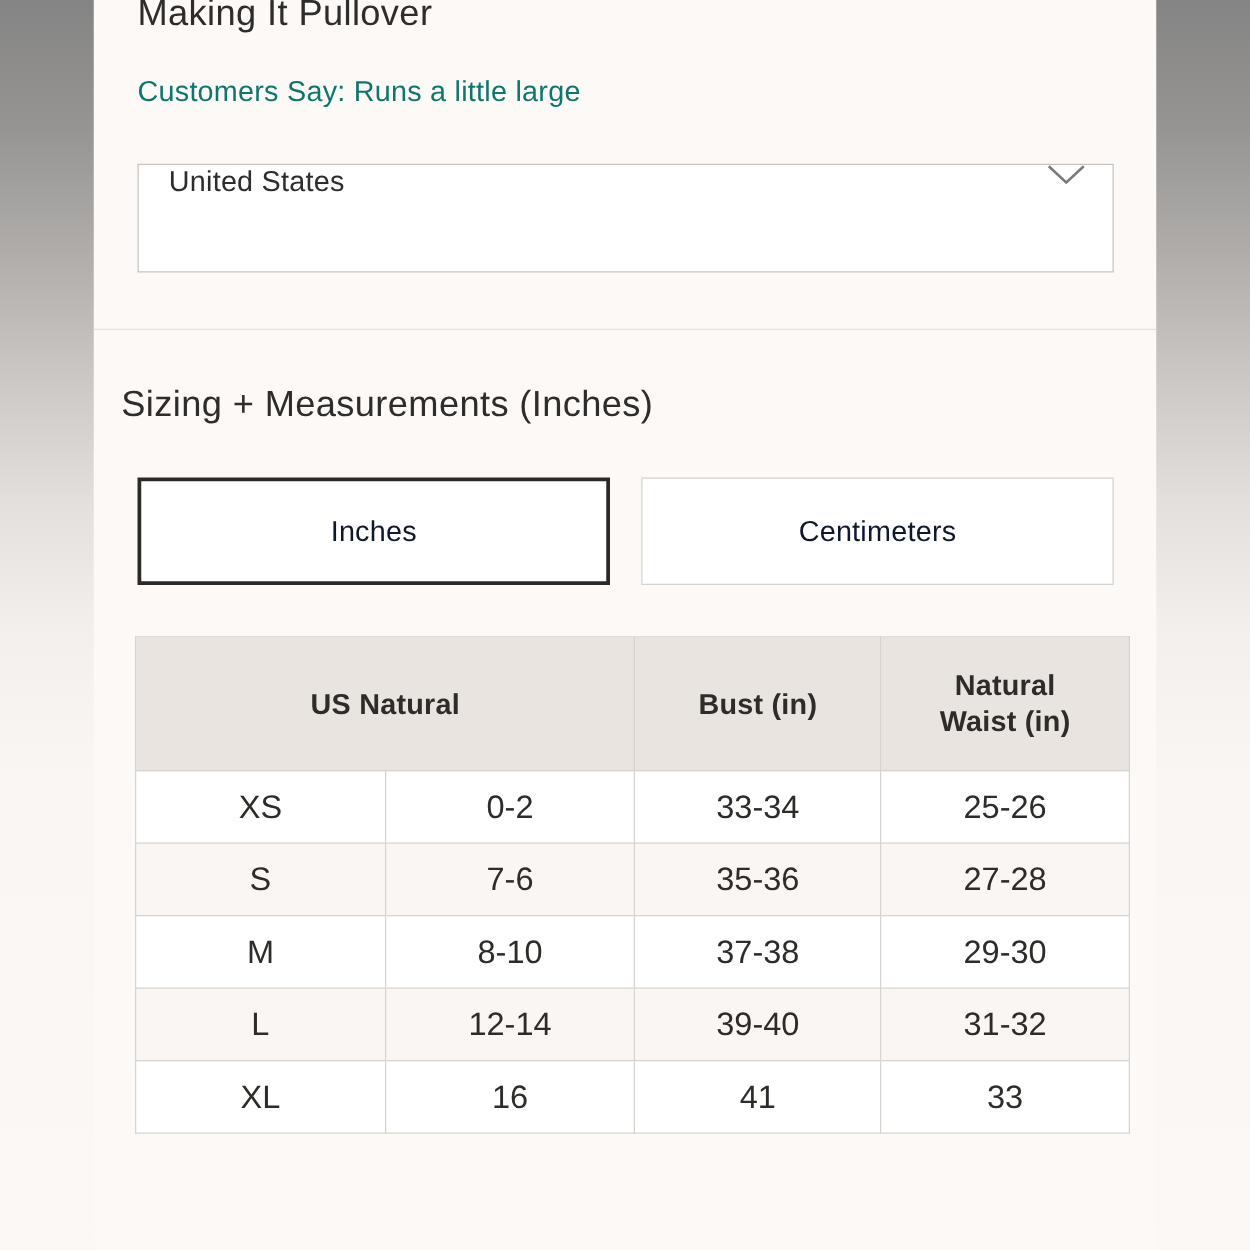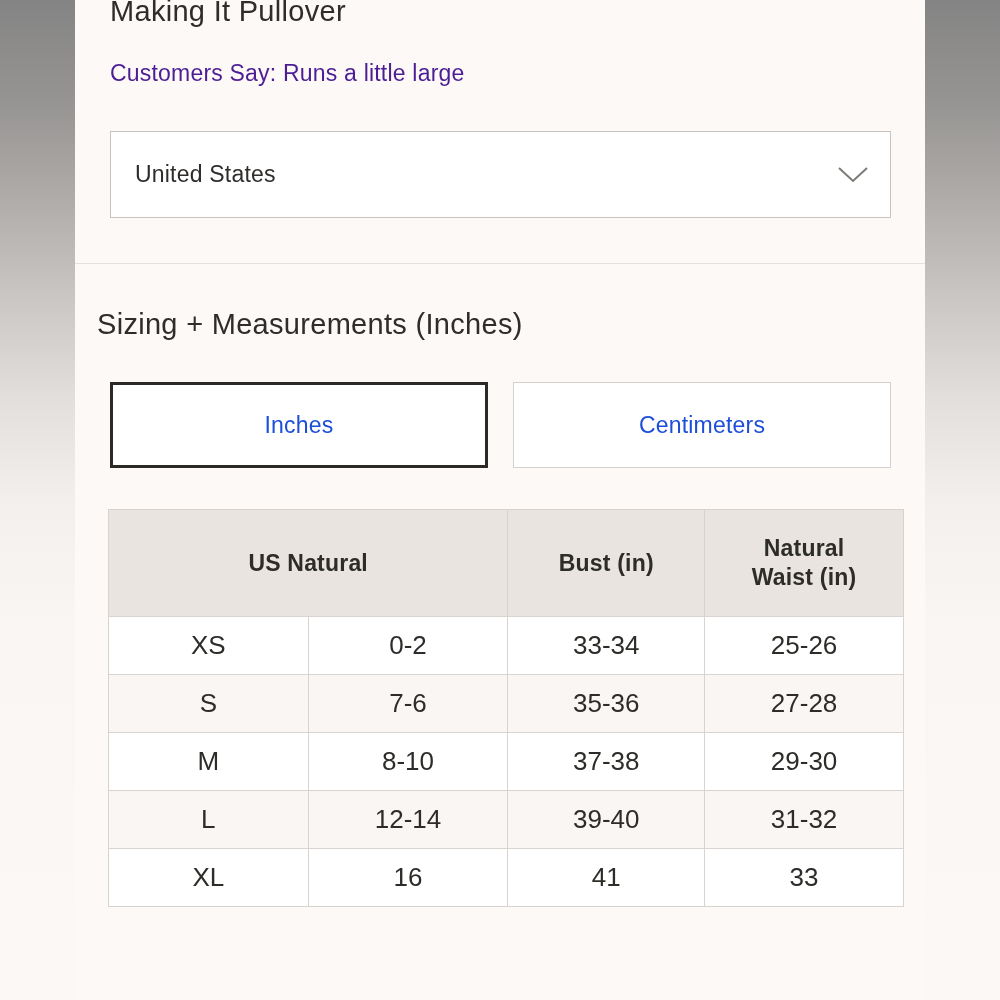--- a/index.html
+++ b/index.html
@@ -21,27 +21,27 @@
   .edge-strip.right { right:0; }
 
   .content { position:absolute; left:75px; top:0; width:850px; height:1000px;text-decoration:underline; }
 
   .page-title {
     position:absolute; left:35px; top:-5px;
     font-size:29px; font-weight:400; color:#2f2d2b; letter-spacing:0.3px;
   }
   .fit-note {
     position:absolute; left:35px; top:60px;
-    font-size:23px; font-weight:400; color:#4c1d95; letter-spacing:0.2px;
+    font-size:23px; font-weight:400; color:#0f766e; letter-spacing:0.2px;
   }
 
   .country-select {
     position:absolute; left:35px; top:131px; width:781px; height:87px;
     background:#ffffff; border:1px solid #c8c3be;
-    display:flex; align-items:center; justify-content:space-between;
+    display:flex; justify-content:space-between;
     padding:0 22px 0 24px; cursor:pointer;
   }
   .country-select .value { font-size:23px; color:#2f2d2b; letter-spacing:0.2px; }
   .chevron { width:30px; height:16px; display:block; }
 
   .section-divider {
     position:absolute; left:0; top:263px; width:850px; height:1px;
     background:#e6e1dc;
   }
 
@@ -51,21 +51,21 @@
   }
 
   .unit-toggle {
     position:absolute; left:35px; top:382px;
     display:flex; gap:25px;
   }
   .unit-btn {
     width:378px; height:86px; background:#ffffff;
     display:flex; align-items:center; justify-content:center;
     font-family:"Liberation Sans", sans-serif;
-    font-size:23px; color:#1d4ed8; letter-spacing:0.2px; cursor:pointer;
+    font-size:23px; color:#0f172a; letter-spacing:0.2px; cursor:pointer;
     border:1px solid #d6d1cc;
   }
   .unit-btn.selected { border:3px solid #2b2a27; }
 
   .size-table {
     position:absolute; left:33px; top:509px; width:796px;
     border-collapse:collapse; background:#ffffff;
     border:1px solid #ccc7c2;
   }
   .size-table th, .size-table td {

